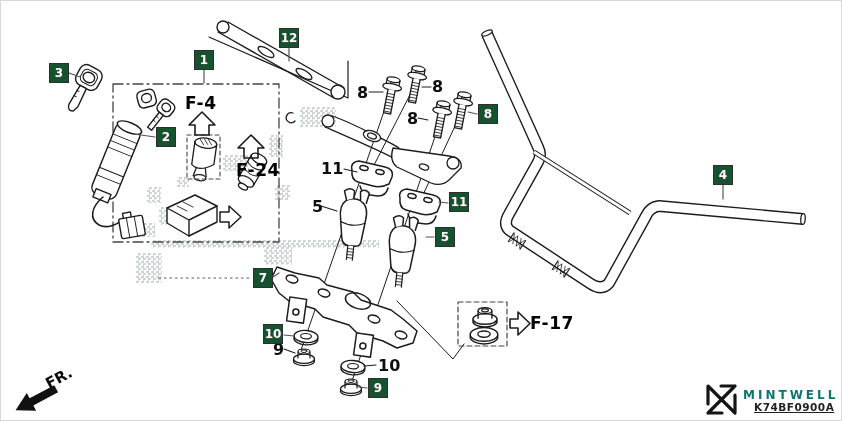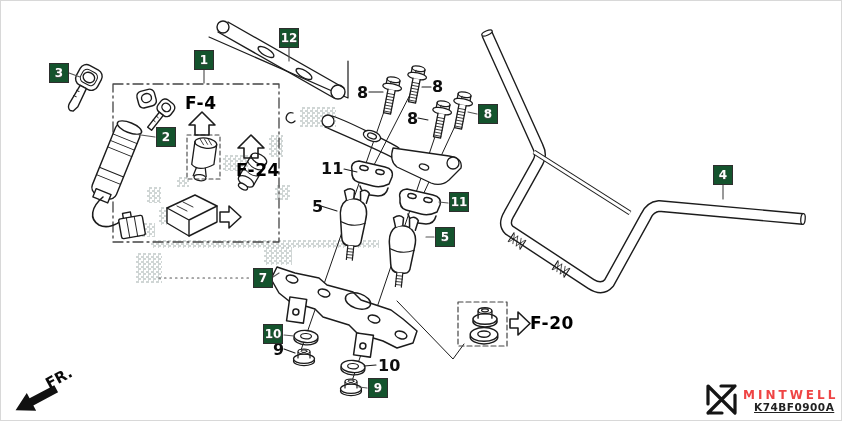--- a/index.html
+++ b/index.html
@@ -8,21 +8,21 @@
   .stage svg{position:absolute;left:0;top:0;}
   .badge{position:absolute;width:18px;height:18px;background:#14532d;border:1.5px solid #2e2e2e;
          color:#fff;font:bold 12px "DejaVu Sans",sans-serif;display:flex;align-items:center;
          justify-content:center;box-sizing:content-box;text-shadow:0 1px 1px #4a4a4a;z-index:6;cursor:pointer;}
   .plain{position:absolute;color:#0e0e0e;font:bold 16px "DejaVu Sans",sans-serif;z-index:5;}
   .fref{position:absolute;color:#000;font:bold 17px "DejaVu Sans",sans-serif;letter-spacing:.5px;z-index:5;}
   .checker{position:absolute;background:repeating-conic-gradient(#a9b4b2 0% 25%,transparent 0% 50%);
            background-size:5px 5px;opacity:.55;z-index:1;}
   .fr-label{position:absolute;left:44px;top:368px;color:#0a0a0a;font:bold 15px "DejaVu Sans",sans-serif;
             transform:rotate(-28deg);z-index:5;}
-  .brand{position:absolute;left:742px;top:387px;color:#ef4444;font:bold 12px "DejaVu Sans",sans-serif;
+  .brand{position:absolute;left:742px;top:387px;color:#0f766e;font:bold 12px "DejaVu Sans",sans-serif;
          letter-spacing:3px;z-index:5;}
   .code{position:absolute;left:753px;top:400px;color:#222;font:bold 10.5px "DejaVu Sans",sans-serif;
         letter-spacing:.5px;z-index:5;text-decoration:underline;}
 </style>
 </head>
 <body>
 
 <div class="stage">
 
   <div class="checker" style="left:299px;top:106px;width:36px;height:20px;"></div>
@@ -273,19 +273,19 @@
   <div class="plain" style="left:356px;top:82px;">8</div>
   <div class="plain" style="left:431px;top:76px;">8</div>
   <div class="plain" style="left:406px;top:108px;">8</div>
   <div class="plain" style="left:320px;top:158px;">11</div>
   <div class="plain" style="left:311px;top:196px;">5</div>
   <div class="plain" style="left:272px;top:339px;">9</div>
   <div class="plain" style="left:377px;top:355px;">10</div>
 
   <div class="fref" style="left:184px;top:92px;">F-4</div>
   <div class="fref" style="left:235px;top:115px;margin-top:44px;">F-24</div>
-  <div class="fref" style="left:529px;top:312px;">F-20</div>
+  <div class="fref" style="left:529px;top:312px;">F-17</div>
 
   <div class="fr-label">FR.</div>
   <div class="brand">MINTWELL</div>
   <div class="code">K74BF0900A</div>
 
 </div>
 
 </body></html>

